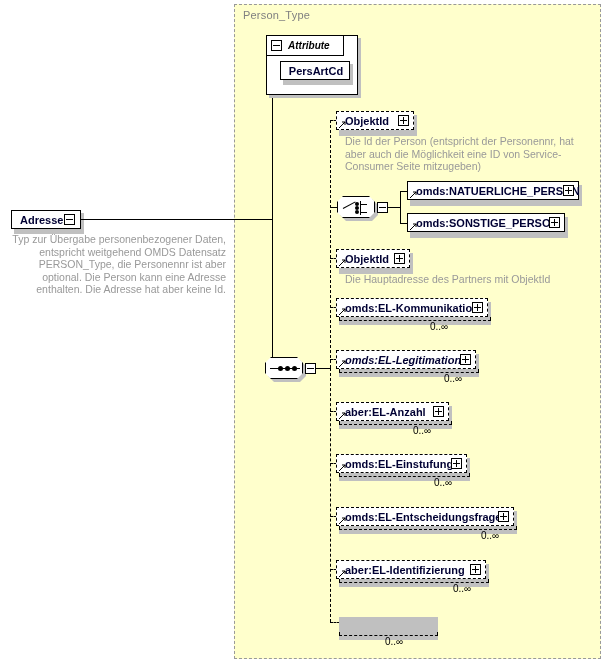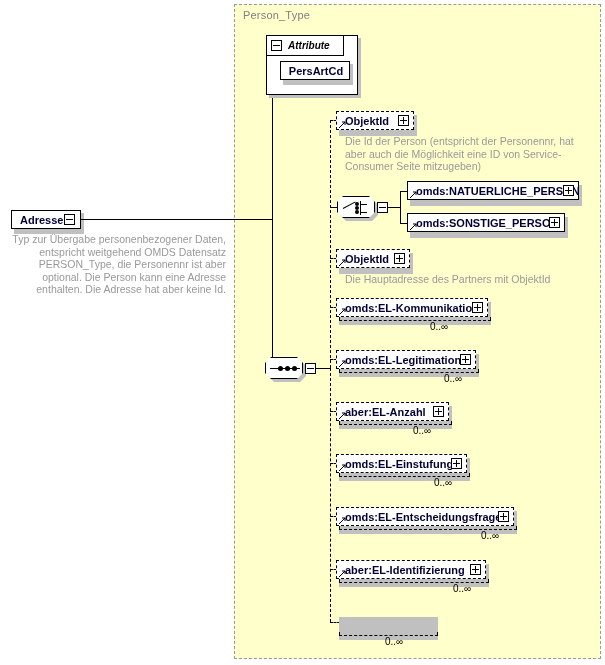--- a/index.html
+++ b/index.html
@@ -235,21 +235,21 @@
     <div class="plus" style="right:4px;"></div>
     <svg class="refarrow" viewBox="0 0 7 7">
       <path d="M0,7 L6,1 M3,1 L6,1 L6,4" stroke="#000" fill="none" stroke-width="1"></path>
     </svg>
   </div>
   <div class="repeat-under" style="left:339px;top:317px;width:152px;"></div>
   <div class="occurs" style="left:430px;top:321px;">0..∞</div>
 
   <div class="h-dash" style="left:330px;top:359px;width:10px;"></div>
   <div class="shadow" style="left:339px;top:354px;width:140px;height:23px;"></div>
-  <div class="node dashed" style="left:336px;top:350px;width:140px;">
+  <div class="node dashed" style="left:336px;top:350px;width:140px;font-style:italic;">
     <span class="nlabel">omds:EL-Legitimation</span>
     <div class="plus" style="right:4px;"></div>
     <svg class="refarrow" viewBox="0 0 7 7">
       <path d="M0,7 L6,1 M3,1 L6,1 L6,4" stroke="#000" fill="none" stroke-width="1"></path>
     </svg>
   </div>
   <div class="repeat-under" style="left:339px;top:369px;width:140px;"></div>
   <div class="occurs" style="left:444px;top:373px;">0..∞</div>
 
   <div class="h-dash" style="left:330px;top:411px;width:10px;"></div>

